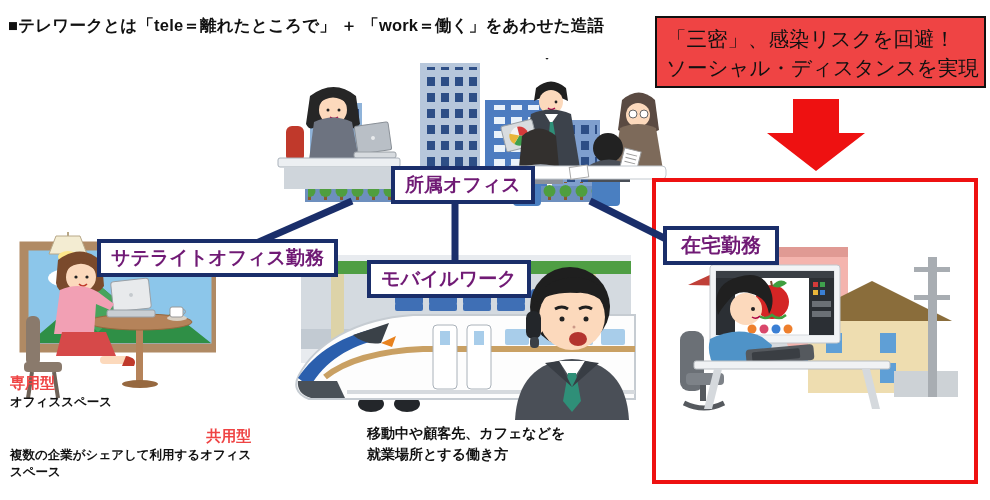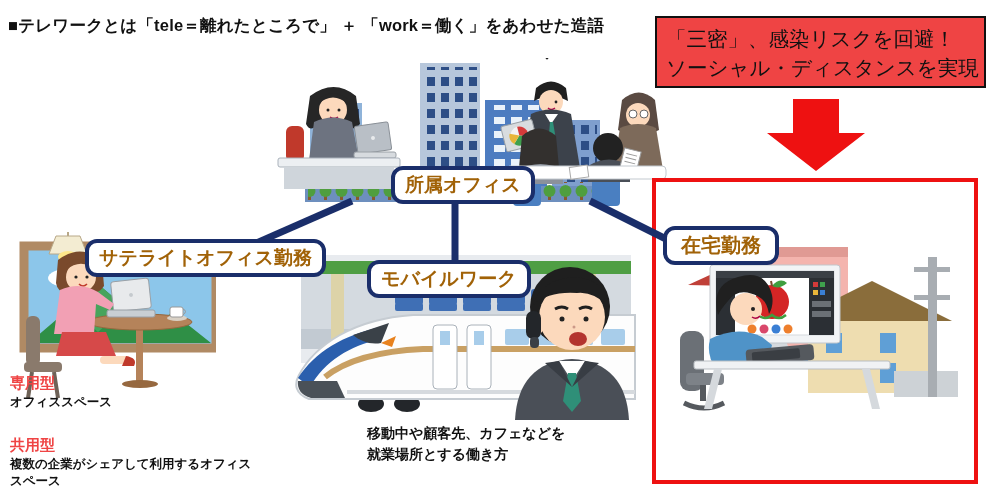--- a/index.html
+++ b/index.html
@@ -17,32 +17,32 @@
     left:655px; top:16px; width:331px; height:72px;
     border:2.5px solid #101010; background:#ef4444;
     font-size:20.5px; line-height:1.42; padding:6px 9px; color:#111;
     white-space:nowrap;
   }
   .red-frame {
     left:652px; top:178px; width:326px; height:306px;
     border:4px solid #ee1111; background:transparent; pointer-events:none;
   }
   .node-label {
-    background:#fff; border:4px solid #1a2e6a; color:#a16207;
+    background:#fff; border:4px solid #1a2e6a; color:#701a75;
     font-weight:bold; font-size:19px; line-height:1.15; padding:4px 10px;
-    white-space:nowrap; border-radius:12px;
+    white-space:nowrap; border-radius:0;
   }
   .lbl-office    { left:391px; top:166px; }
-  .lbl-satellite { left:85px;  top:239px; }
+  .lbl-satellite { left:97px;  top:239px; }
   .lbl-mobile    { left:367px; top:260px; }
   .lbl-home      { left:663px; top:226px; font-size:20px; padding:4px 14px; }
   .note { color:#111; font-weight:bold; }
   .sat-notes { left:10px; top:372px; font-size:12.5px; line-height:1.4; }
   .sat-notes .hd { color:#ef4444; font-size:15px; margin-bottom:1px; }
-  .sat-notes .blk2 { margin-top:22px; }
+  .sat-notes .blk2 { margin-top:13px;text-align:right; }
   .mob-note { left:367px; top:423px; font-size:14px; line-height:1.5; }
   .home-note { left:676px; top:426px; font-size:14px; line-height:1.5; }
   svg { display:block; }
 </style>
 </head>
 <body>
 
 <div class="canvas">
 
   <svg class="abs" style="left:270px; top:58px;" width="400" height="165" viewBox="0 0 400 165">

